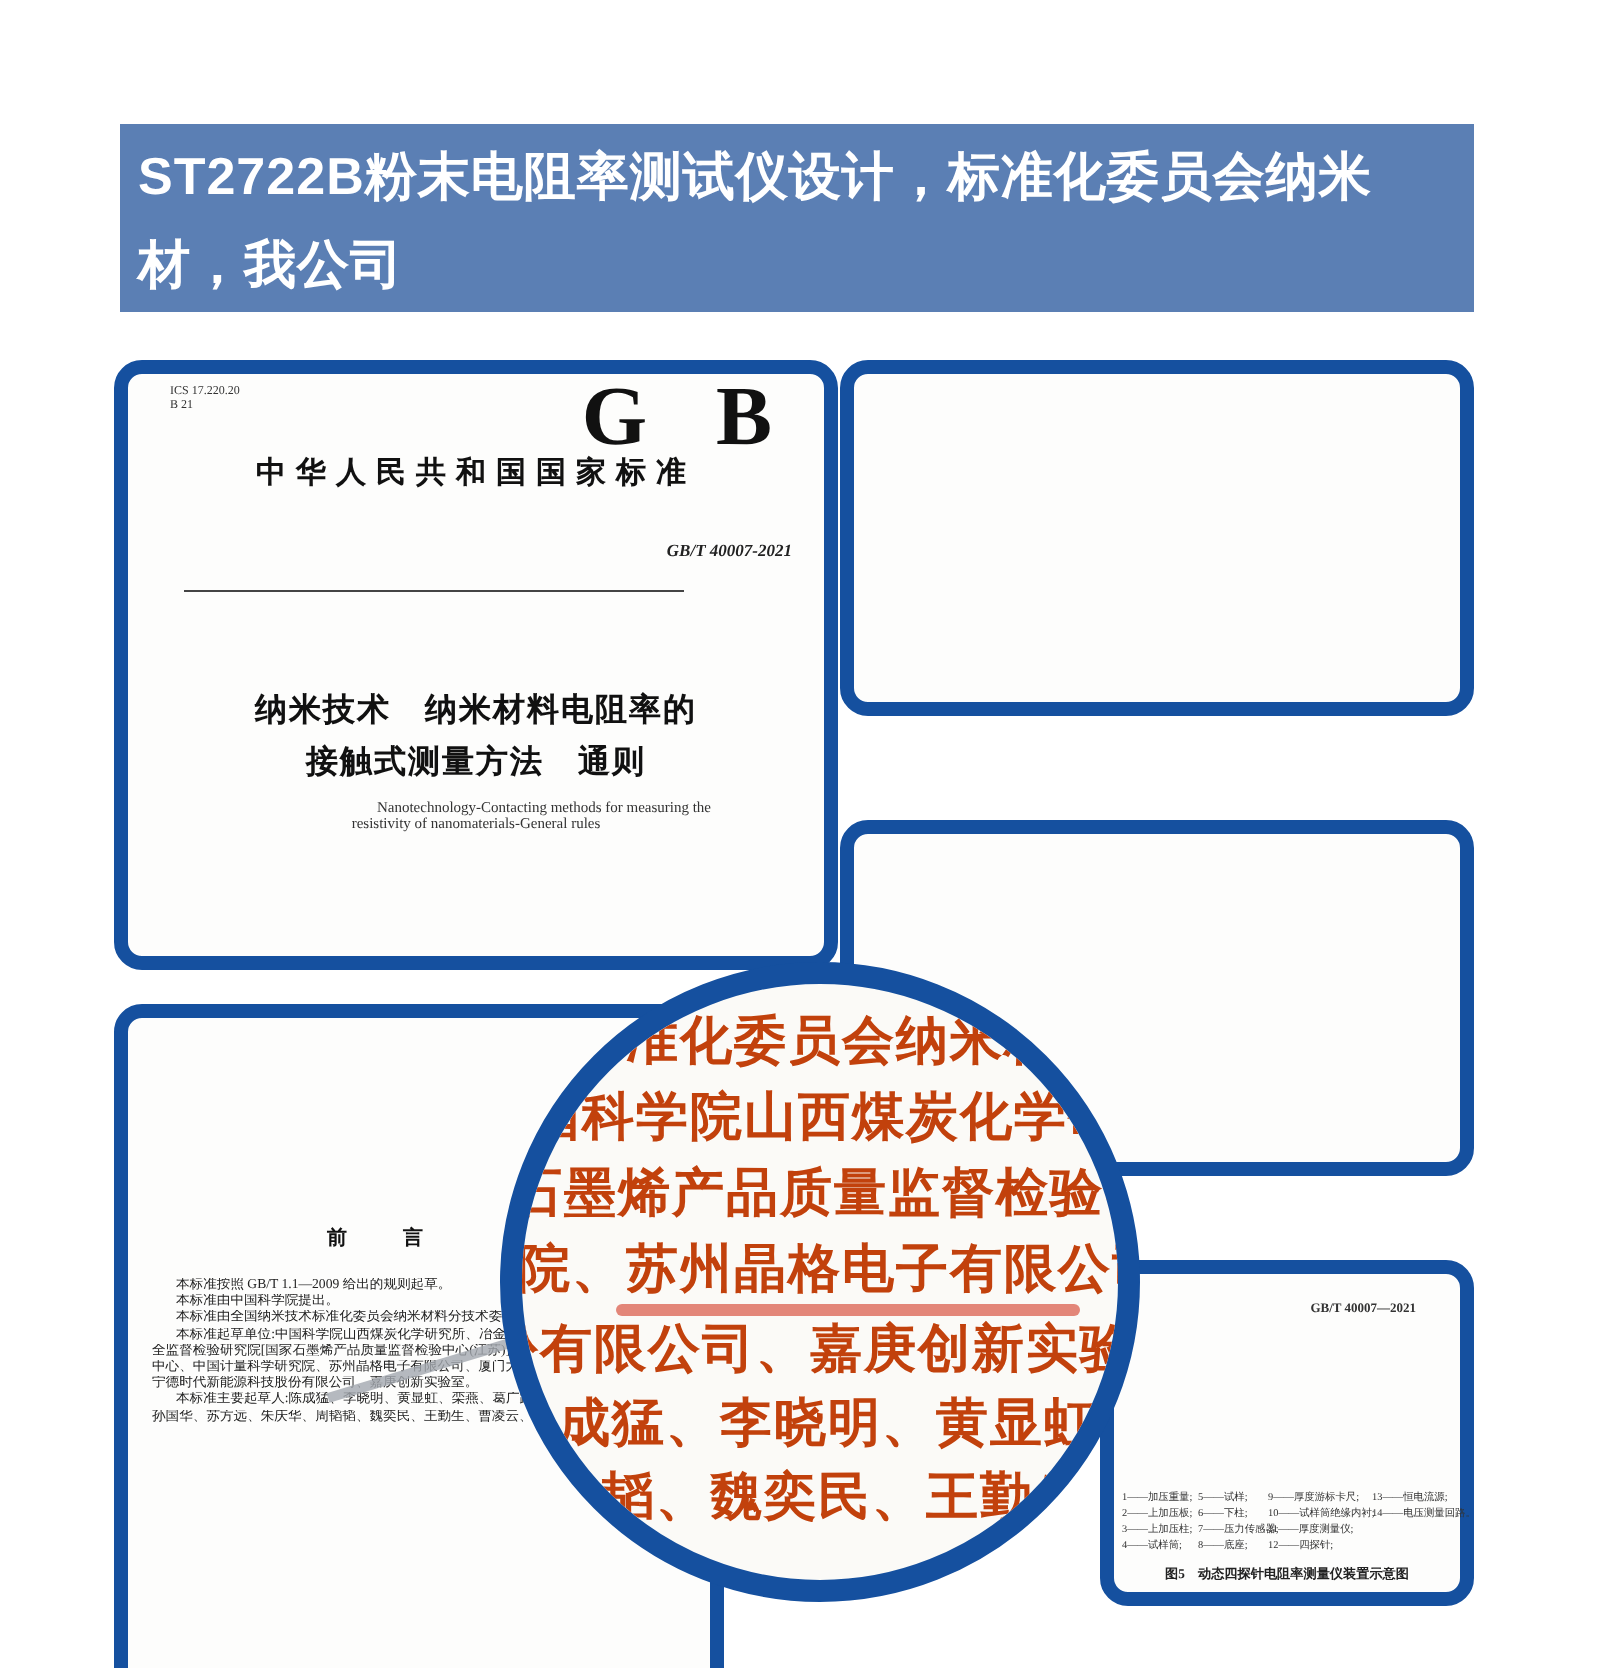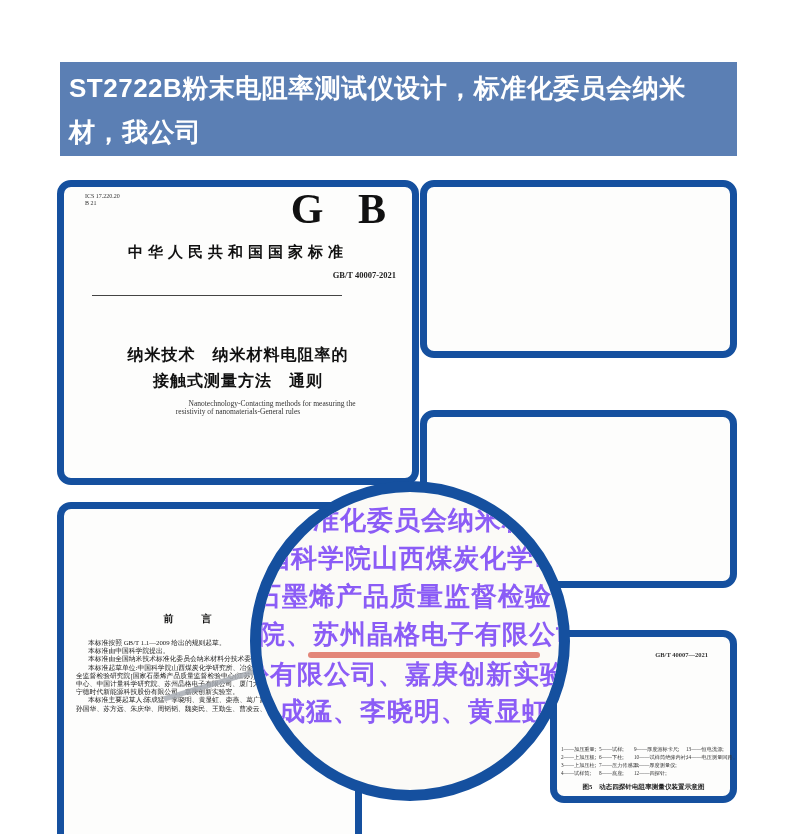--- a/index.html
+++ b/index.html
@@ -22,44 +22,44 @@
   #panel-gb-cover{left:57px;top:180px;width:362px;height:305px;}
   #panel-static{left:420px;top:180px;width:317px;height:178px;}
   #panel-dynamic{left:420px;top:410px;width:317px;height:178px;}
   #panel-foreword{left:57px;top:502px;width:305px;height:382px;}
   #panel-apparatus{left:550px;top:630px;width:187px;height:173px;}
   
   .doc{font-family:"Liberation Serif",serif;color:#222;}
   .ics{position:absolute;left:21px;top:6px;font-size:6px;line-height:7px;color:#333;}
   .gb-logo{position:absolute;right:14px;top:-2px;font-size:42px;font-weight:bold;
     letter-spacing:12px;color:#111;}
-  .nation{position:absolute;left:0;top:56px;width:100%;text-align:center;
+  .nation{position:absolute;left:0;top:40px;width:100%;text-align:center;
     font-size:15px;font-weight:bold;letter-spacing:5px;color:#111;white-space:nowrap;}
-  .stdnum{position:absolute;right:16px;top:83px;font-size:8.5px;font-weight:bold;}
+  .stdnum{position:absolute;right:16px;top:83px;font-size:8.5px;font-weight:bold;font-style:italic;}
   .cover-rule{position:absolute;left:28px;top:108px;width:250px;height:0;
     border-top:1.5px solid #444;}
   .cover-title{position:absolute;left:0;width:100%;text-align:center;
     font-size:16px;font-weight:bold;color:#111;letter-spacing:1px;}
   .cover-en{position:absolute;left:0;width:100%;text-align:center;
     font-size:7.5px;color:#333;}
   
   .fw-head{position:absolute;left:0;top:103px;width:88%;text-align:center;
     font-size:10px;font-weight:bold;letter-spacing:9px;color:#111;}
   .fw-body{position:absolute;left:12px;top:130px;width:278px;
     font-size:6.8px;line-height:8.2px;color:#222;}
   .fw-body div{white-space:nowrap;overflow:hidden;}
   .fw-body .ind{padding-left:12px;}
   
   #callout-arrow{position:absolute;left:158px;top:652px;z-index:5;opacity:.8;}
   
   .magnifier{
     position:absolute;left:250px;top:481px;width:320px;height:320px;
     border:11px solid #15509f;border-radius:50%;background:#fbfaf7;
     box-sizing:border-box;overflow:hidden;z-index:30;
-    font-family:"Liberation Serif",serif;color:#8b5cf6;
+    font-family:"Liberation Serif",serif;color:#c2410c;
   }
   .mag-line{position:absolute;font-size:26px;font-weight:600;white-space:nowrap;
     letter-spacing:1px;line-height:30px;}
   .mag-underline{position:absolute;left:47px;top:160px;width:232px;height:6px;
     background:#e0796a;border-radius:3px;opacity:.9;}
   
   .diag{position:absolute;}
   #svg-static{left:427px;top:187px;}
   #svg-dynamic{left:427px;top:417px;}
   #svg-apparatus{left:557px;top:637px;}
@@ -274,13 +274,14 @@
 </svg>
 
 <div class="magnifier">
   <div class="mag-line" style="left:25px;top:14px;">标准化委员会纳米材</div>
   <div class="mag-line" style="left:3px;top:52px;">国科学院山西煤炭化学研究</div>
   <div class="mag-line" style="left:-6px;top:90px;">石墨烯产品质量监督检验中</div>
   <div class="mag-line" style="left:-2px;top:128px;">院、苏州晶格电子有限公司、</div>
   <div class="mag-underline"></div>
   <div class="mag-line" style="left:-18px;top:168px;">份有限公司、嘉庚创新实验室</div>
   <div class="mag-line" style="left:18px;top:205px;">成猛、李晓明、黄显虹、栾</div>
+  <div class="mag-line" style="left:40px;top:242px;">韬、魏奕民、王勤生</div>
 </div>
 
 </body></html>

